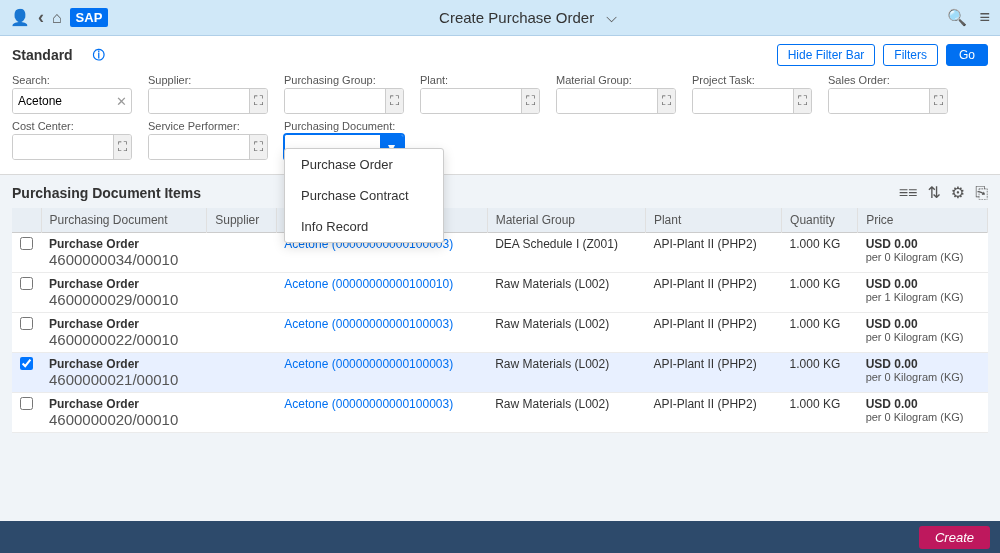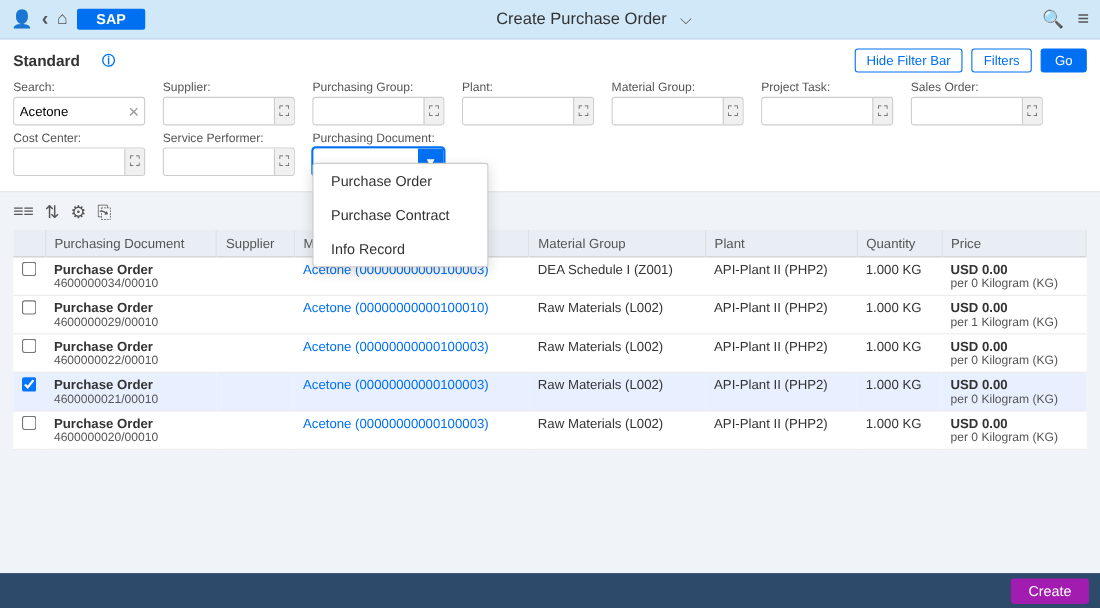--- a/index.html
+++ b/index.html
@@ -16,21 +16,21 @@
     }
     .top-bar-left { display: flex; align-items: center; gap: 8px; }
     .top-bar-center { flex: 1; display: flex; align-items: center; justify-content: center; gap: 12px; }
     .top-bar-right { display: flex; align-items: center; gap: 12px; }
     .top-bar-title { font-size: 15px; color: #333; font-weight: normal; }
     .sap-logo {
       background: #0070f2;
       color: white;
       font-weight: bold;
       font-size: 13px;
-      padding: 2px 18px;
+      padding: 2px 6px;
       border-radius: 2px;
     }
     .nav-icon { color: #555; cursor: pointer; font-size: 16px; }
 
     
     .filter-section {
       background: #fff;
       border-bottom: 1px solid #d9d9d9;
       padding: 8px 12px;
     }
@@ -139,45 +139,46 @@
     }
     .data-table td {
       padding: 4px 8px;
       font-size: 12px;
       border-bottom: 1px solid #ebebeb;
       vertical-align: top;
     }
     .data-table tbody tr.selected { background: #e8f0ff; }
 
     .row-type { font-weight: bold; color: #333; font-size: 12px; }
-    .row-doc { color: #555; font-size: 11px; }
+    .row-doc { color: #555; font-size: 15px; }
     .material-link { color: #0070f2; cursor: pointer; text-decoration: none; font-size: 12px; }
     .price { font-weight: bold; color: #333; font-size: 12px; }
     .price-sub { color: #555; font-size: 11px; }
 
     .checkbox-cell { width: 24px; text-align: center; }
     .checkbox-cell input[type="checkbox"] { cursor: pointer; }
 
     
     .bottom-bar {
       background: #2d4a6b;
       height: 32px;
       display: flex;
       align-items: center;
       justify-content: flex-end;
       padding: 0 10px;
     }
     .create-btn {
-      background: #a21caf;
+      background: #be185d;
       color: white;
       border: none;
       padding: 4px 16px;
       border-radius: 3px;
       cursor: pointer;
       font-size: 13px;
+      font-style: italic;
     }
 
     .layout { display: flex; flex-direction: column; height: 553px; }
     .content-area { display: flex; flex-direction: column; flex: 1; overflow: hidden; }
   </style>
 </head>
 <body>
 
 <div class="layout">
 
@@ -289,20 +290,21 @@
           <div class="dropdown-item">Purchase Order</div>
           <div class="dropdown-item">Purchase Contract</div>
           <div class="dropdown-item">Info Record</div>
         </div>
       </div>
     </div>
   </div>
 
   <div class="content-area" style="flex:1; background:#f0f4f8; padding:8px 12px; overflow:hidden;">
     <div class="table-header-row">
+      <span class="table-title">Purchasing Document Items</span>
       <div class="table-actions">
         <span class="table-action-icon" title="Group">≡≡</span>
         <span class="table-action-icon" title="Sort">⇅</span>
         <span class="table-action-icon" title="Settings">⚙</span>
         <span class="table-action-icon" title="Export">⎘</span>
       </div>
     </div>
 
     <div style="overflow-x:auto; overflow-y:auto; max-height:340px;">
       <table class="data-table">

